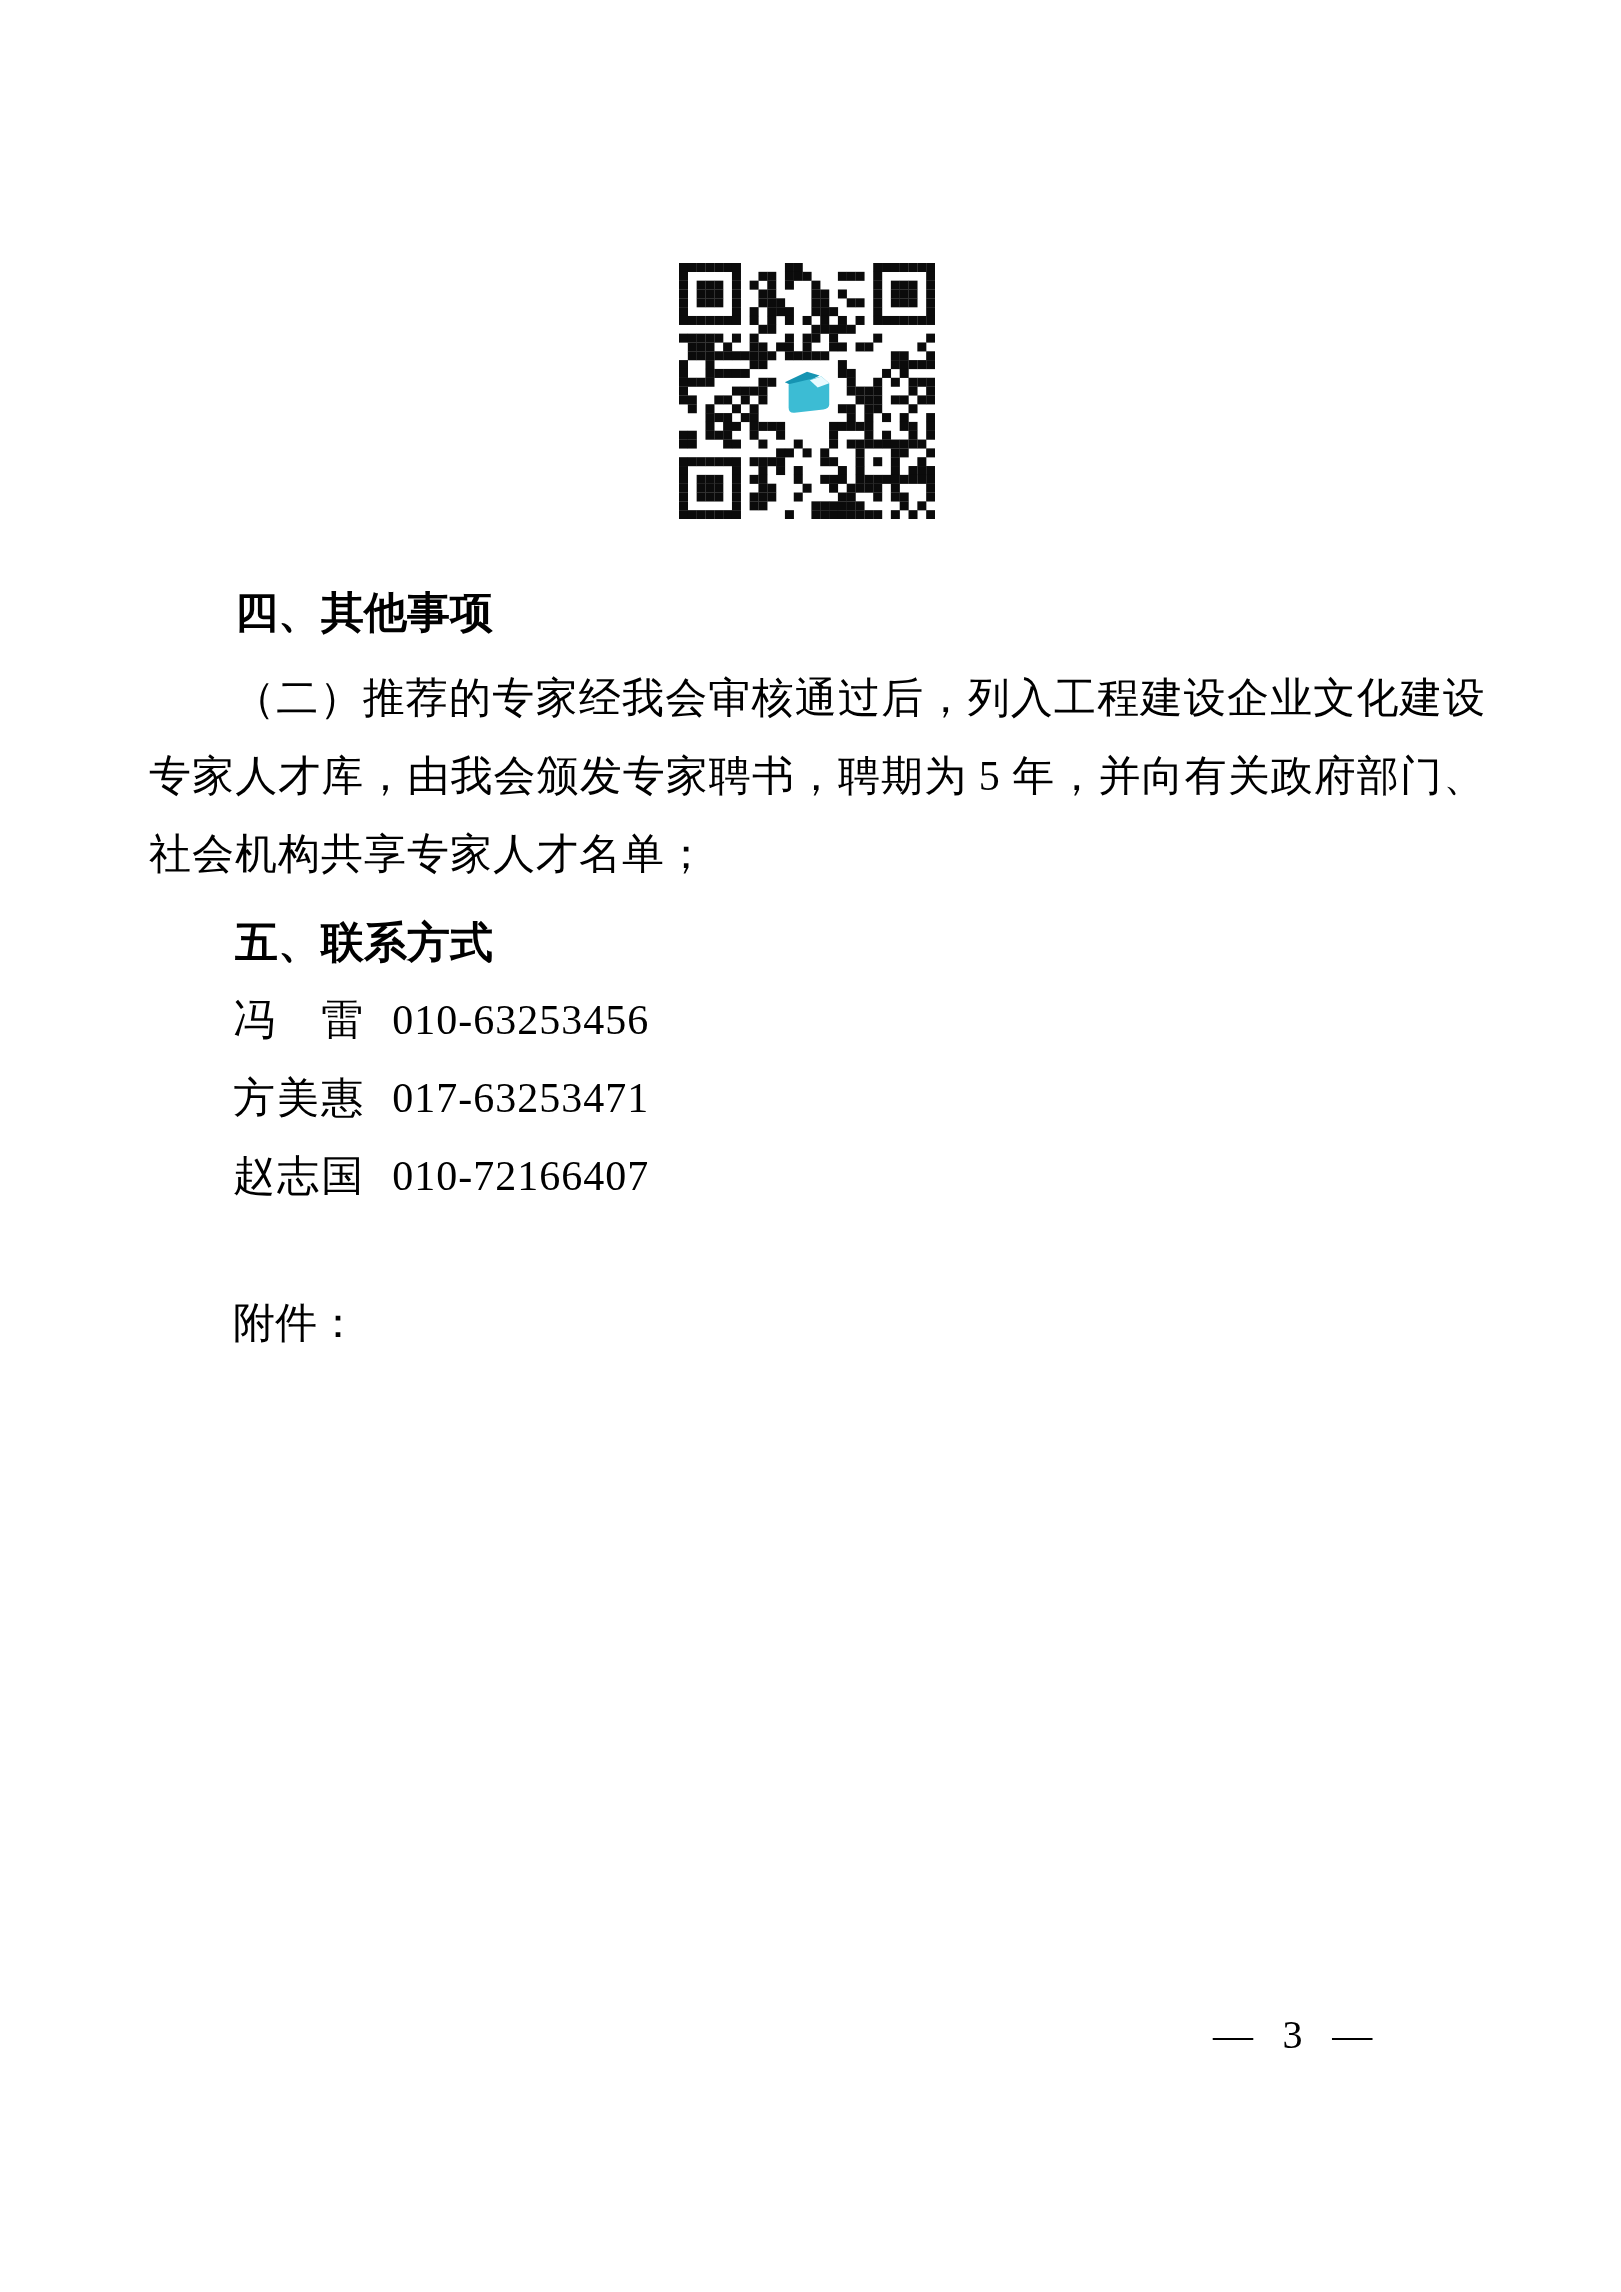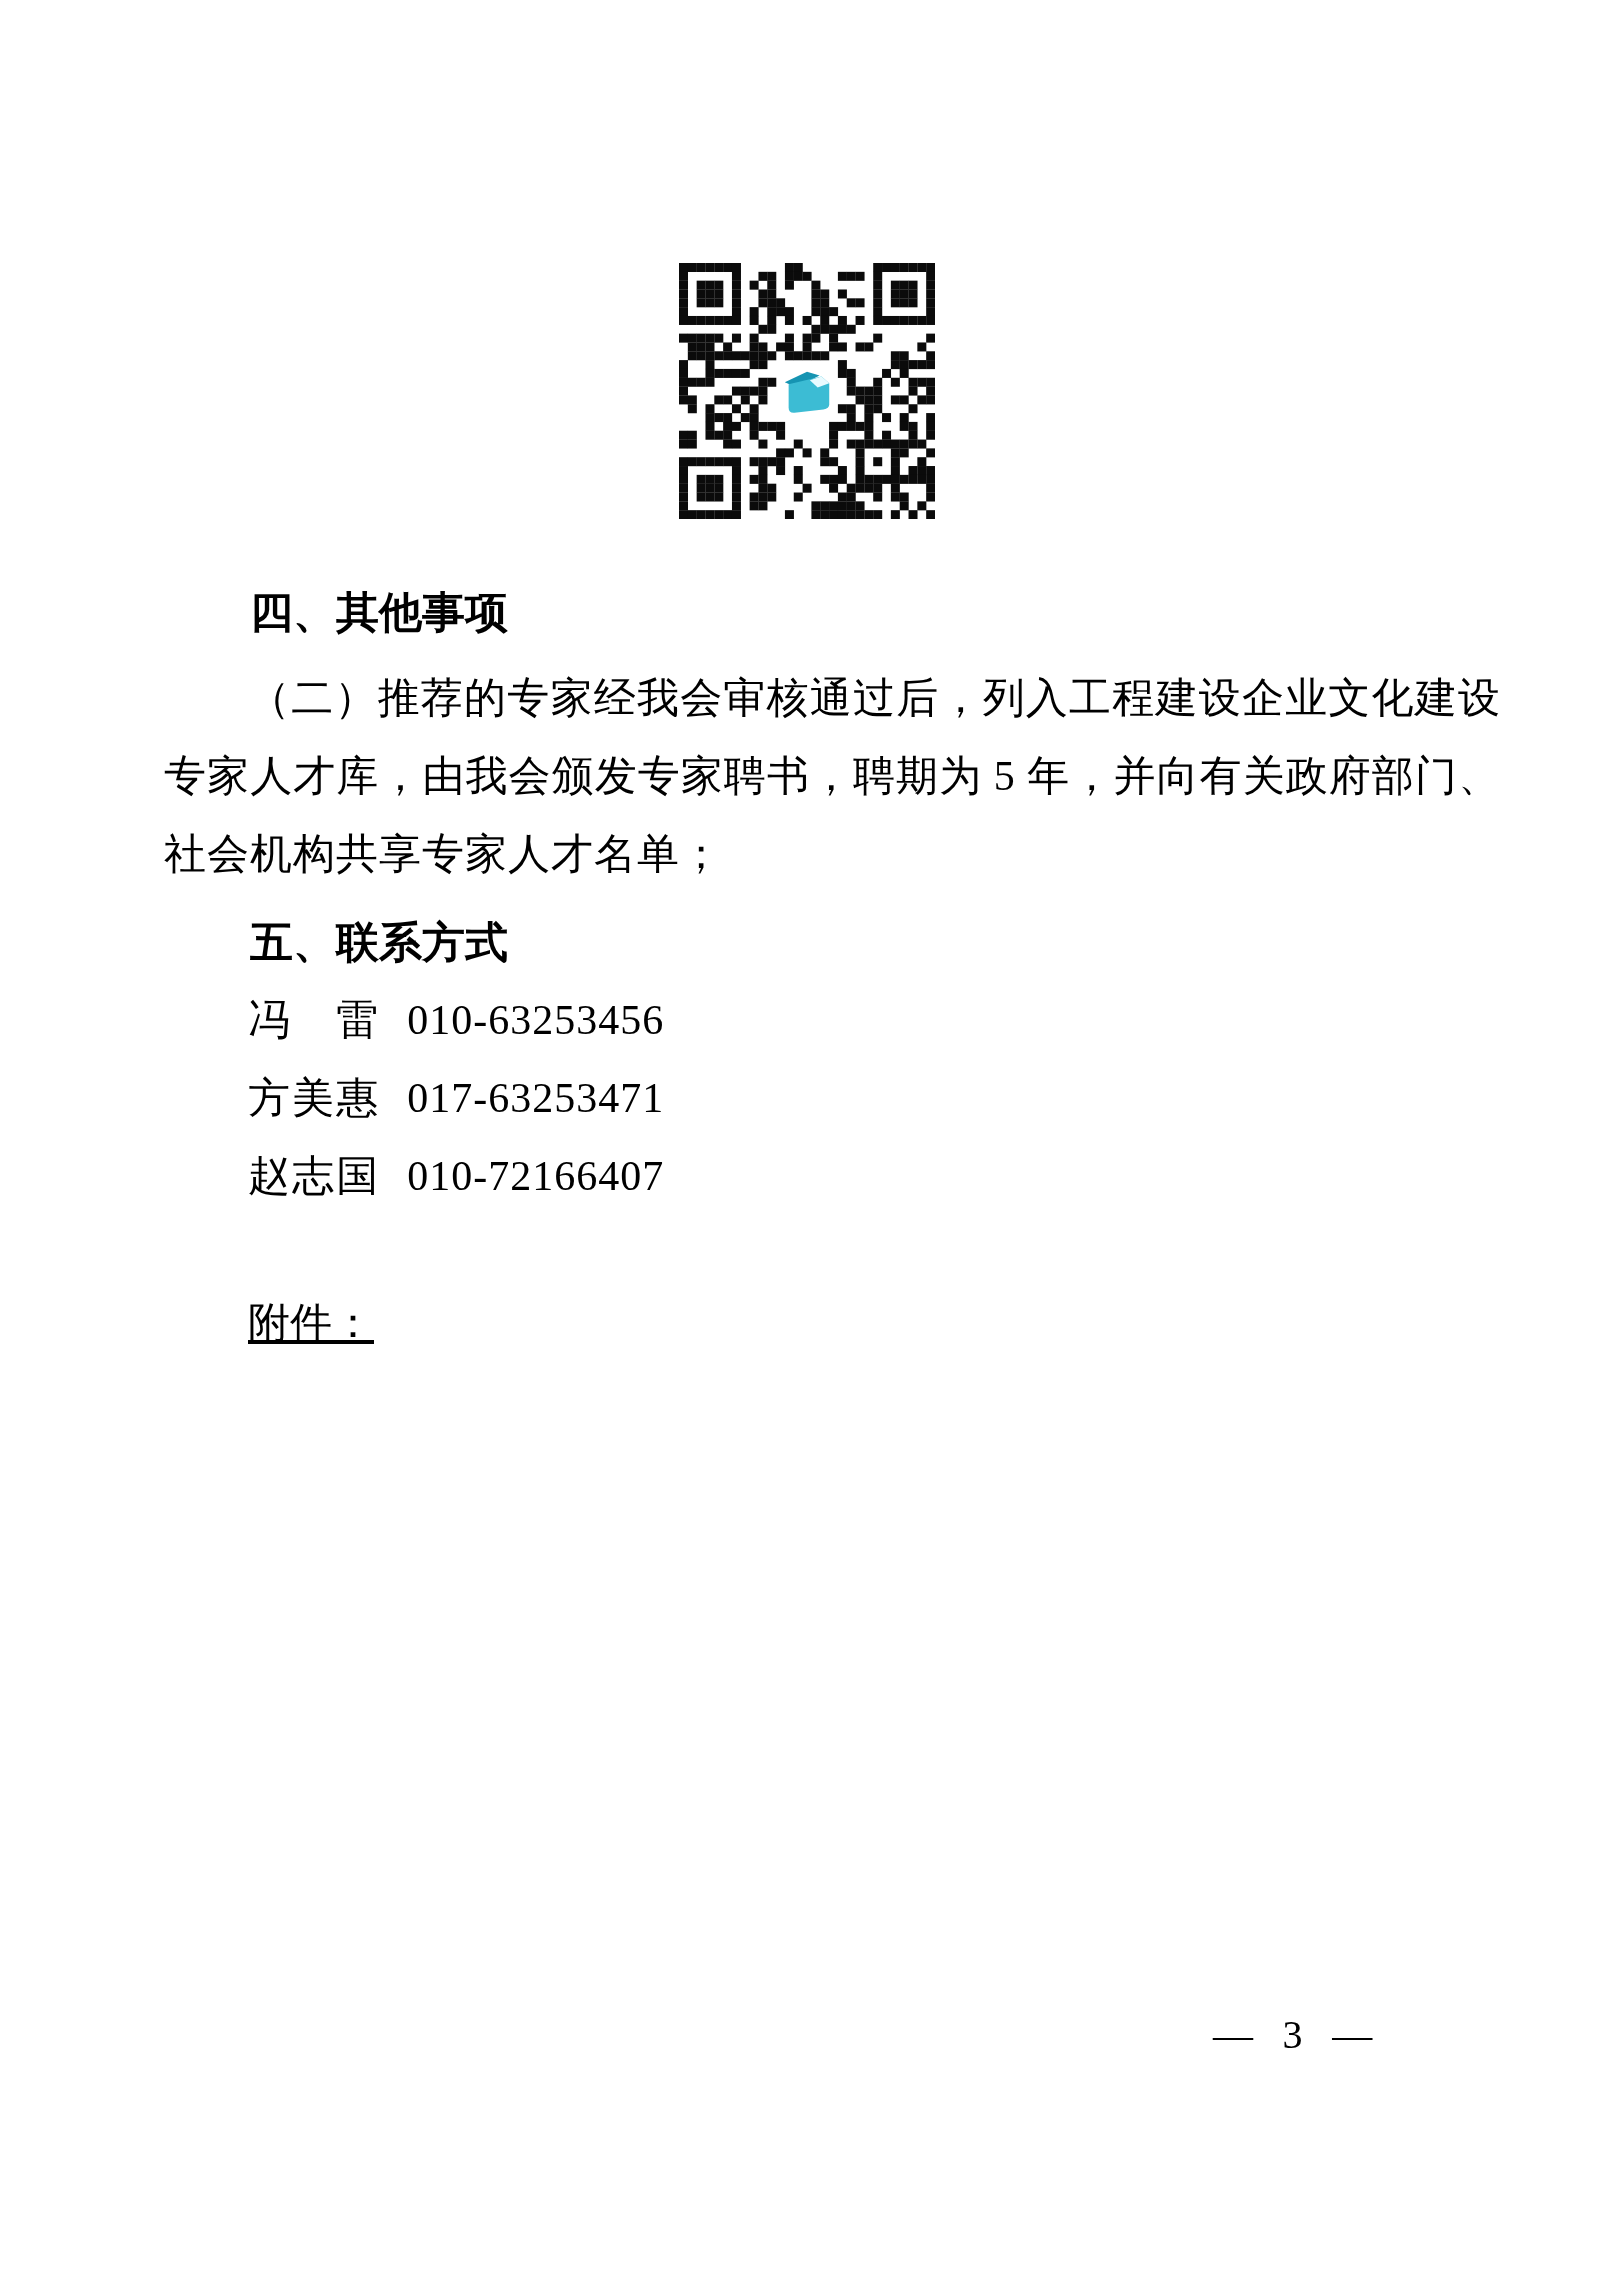--- a/index.html
+++ b/index.html
@@ -17,42 +17,42 @@
     width:256px;height:256px;
   }
   .qr-wrap svg{display:block;}
   .qr-logo{
     position:absolute;left:99px;top:99px;width:58px;height:58px;
     display:flex;align-items:center;justify-content:center;
     background:#ffffff;
   }
   
   .doc{
-    position:absolute;left:164px;top:573px;width:1337px;
+    position:absolute;left:149px;top:573px;width:1337px;
     font-size:42px;line-height:78px;
     text-align:justify;
   }
   .sec-heading{
     font-family:"Liberation Sans","DejaVu Sans",sans-serif;
     font-weight:700;font-size:43px;line-height:78px;
     margin:0;text-indent:2em;text-align:left;
   }
   .sec-heading.second{margin-top:9.8px;}
   .para{
     margin:7.8px 0 0 0;text-indent:2em;
     letter-spacing:1px;
   }
   .contact-row{line-height:78px;text-align:left;}
   .contact-indent{display:inline-block;width:2em;}
   .contact-name{
     display:inline-block;width:3.1em;
     text-align:justify;text-align-last:justify;
   }
   .contact-phone{margin-left:29px;letter-spacing:1px;text-align:right;}
-  .attachments{margin-top:69px;text-align:right;display:flex;text-decoration:underline;}
+  .attachments{margin-top:69px;text-align:right;display:flex;}
   .attach-label{white-space:nowrap;padding-left:2em;}
   .attach-items{}
   .attach-item{white-space:nowrap;}
   .att-no{margin-right:13.7px;}
   
   .page-number{
     position:absolute;left:1213px;top:2011px;
     font-size:40px;line-height:47px;
     letter-spacing:9.8px;white-space:nowrap;
   }

